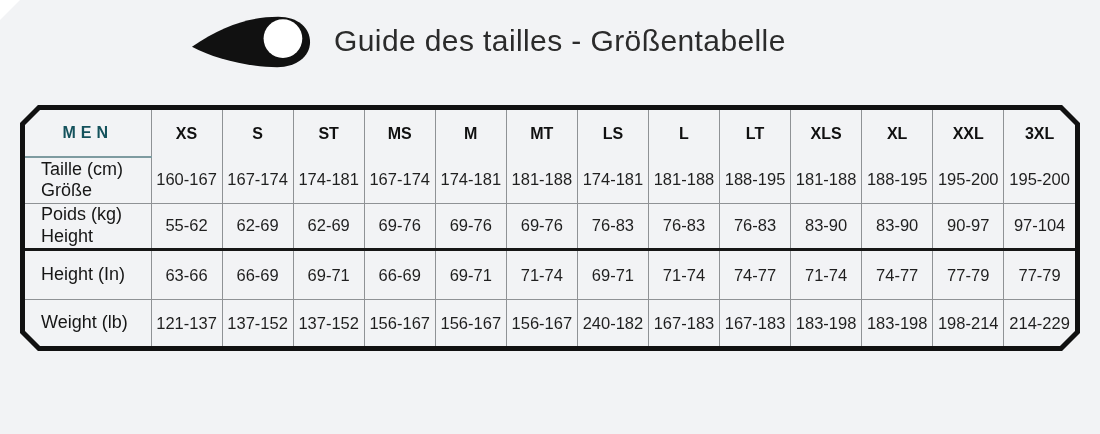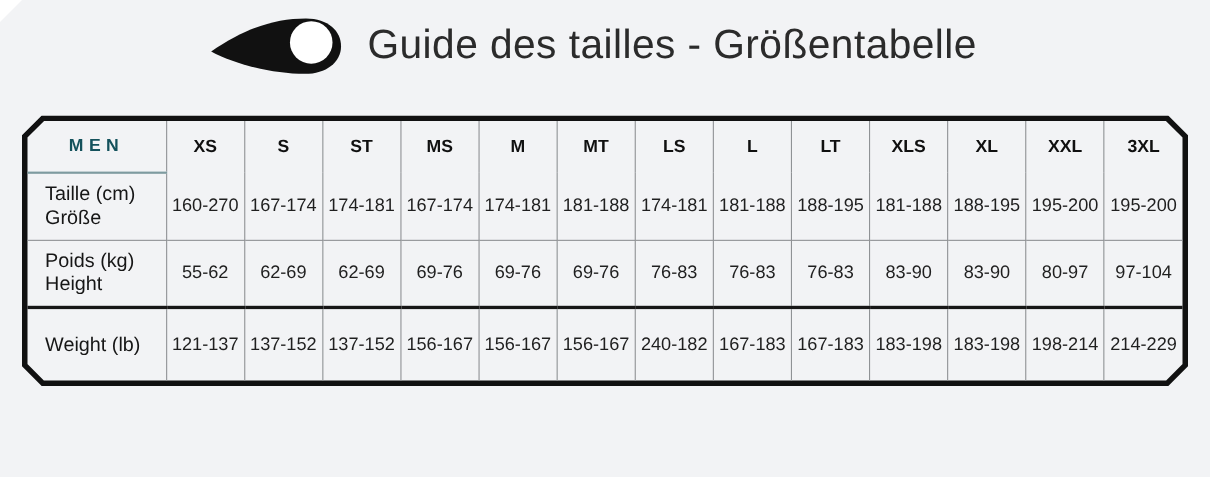--- a/index.html
+++ b/index.html
@@ -30,21 +30,21 @@
     display: flex;
     align-items: center;
     gap: 22px;
   }
   .logo {
     width: 122px;
     height: 60px;
     flex: 0 0 auto;
   }
   .title {
-    font-size: 37px;
+    font-size: 30px;
     font-weight: 400;
     color: #2b2b2b;
     letter-spacing: 0.4px;
     white-space: nowrap;
   }
   
   .panel {
     position: absolute;
     left: 20px;
     top: 105px;
@@ -148,21 +148,21 @@
           <th>XLS</th>
           <th>XL</th>
           <th>XXL</th>
           <th>3XL</th>
         </tr>
     </thead>
     <tbody>
 
     <tr>
           <th><span>Taille (cm)</span><br><span>Größe</span></th>
-          <td>160-270</td>
+          <td>160-167</td>
           <td>167-174</td>
           <td>174-181</td>
           <td>167-174</td>
           <td>174-181</td>
           <td>181-188</td>
           <td>174-181</td>
           <td>181-188</td>
           <td>188-195</td>
           <td>181-188</td>
           <td>188-195</td>
@@ -175,22 +175,38 @@
           <td>62-69</td>
           <td>62-69</td>
           <td>69-76</td>
           <td>69-76</td>
           <td>69-76</td>
           <td>76-83</td>
           <td>76-83</td>
           <td>76-83</td>
           <td>83-90</td>
           <td>83-90</td>
-          <td>80-97</td>
+          <td>90-97</td>
           <td>97-104</td>
+        </tr>
+        <tr>
+          <th><span>Height (In)</span></th>
+          <td>63-66</td>
+          <td>66-69</td>
+          <td>69-71</td>
+          <td>66-69</td>
+          <td>69-71</td>
+          <td>71-74</td>
+          <td>69-71</td>
+          <td>71-74</td>
+          <td>74-77</td>
+          <td>71-74</td>
+          <td>74-77</td>
+          <td>77-79</td>
+          <td>77-79</td>
         </tr>
         <tr>
           <th><span>Weight (lb)</span></th>
           <td>121-137</td>
           <td>137-152</td>
           <td>137-152</td>
           <td>156-167</td>
           <td>156-167</td>
           <td>156-167</td>
           <td>240-182</td>

